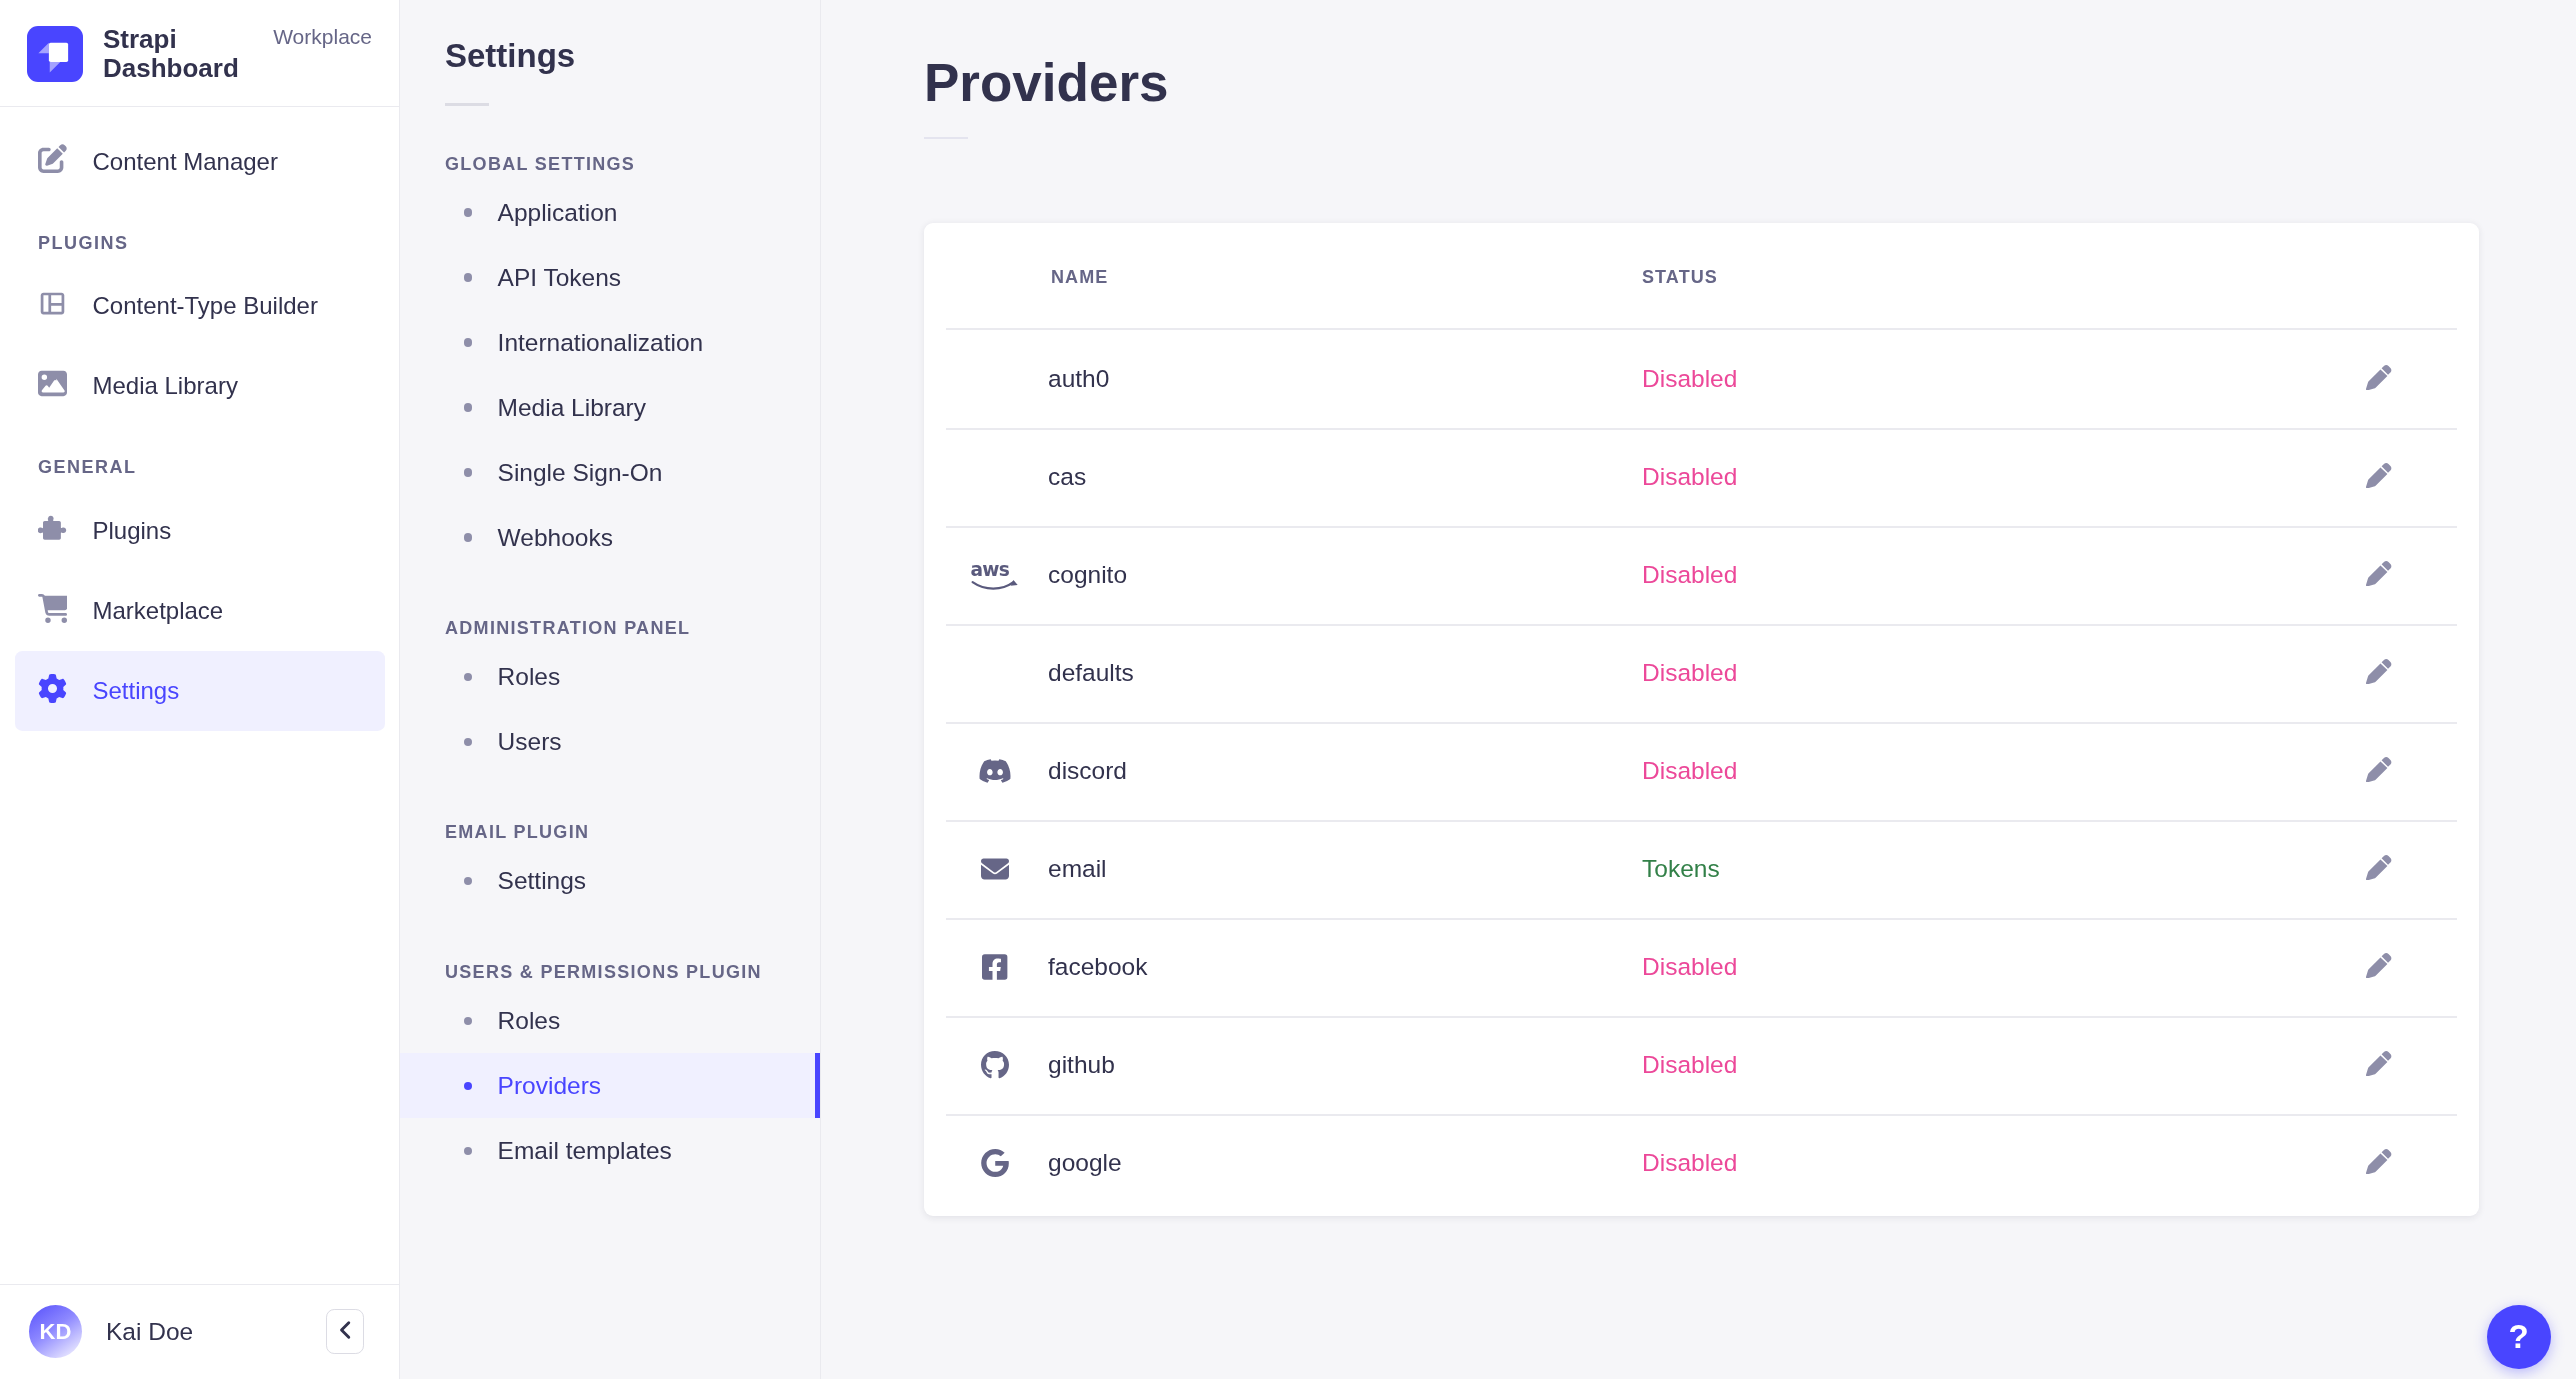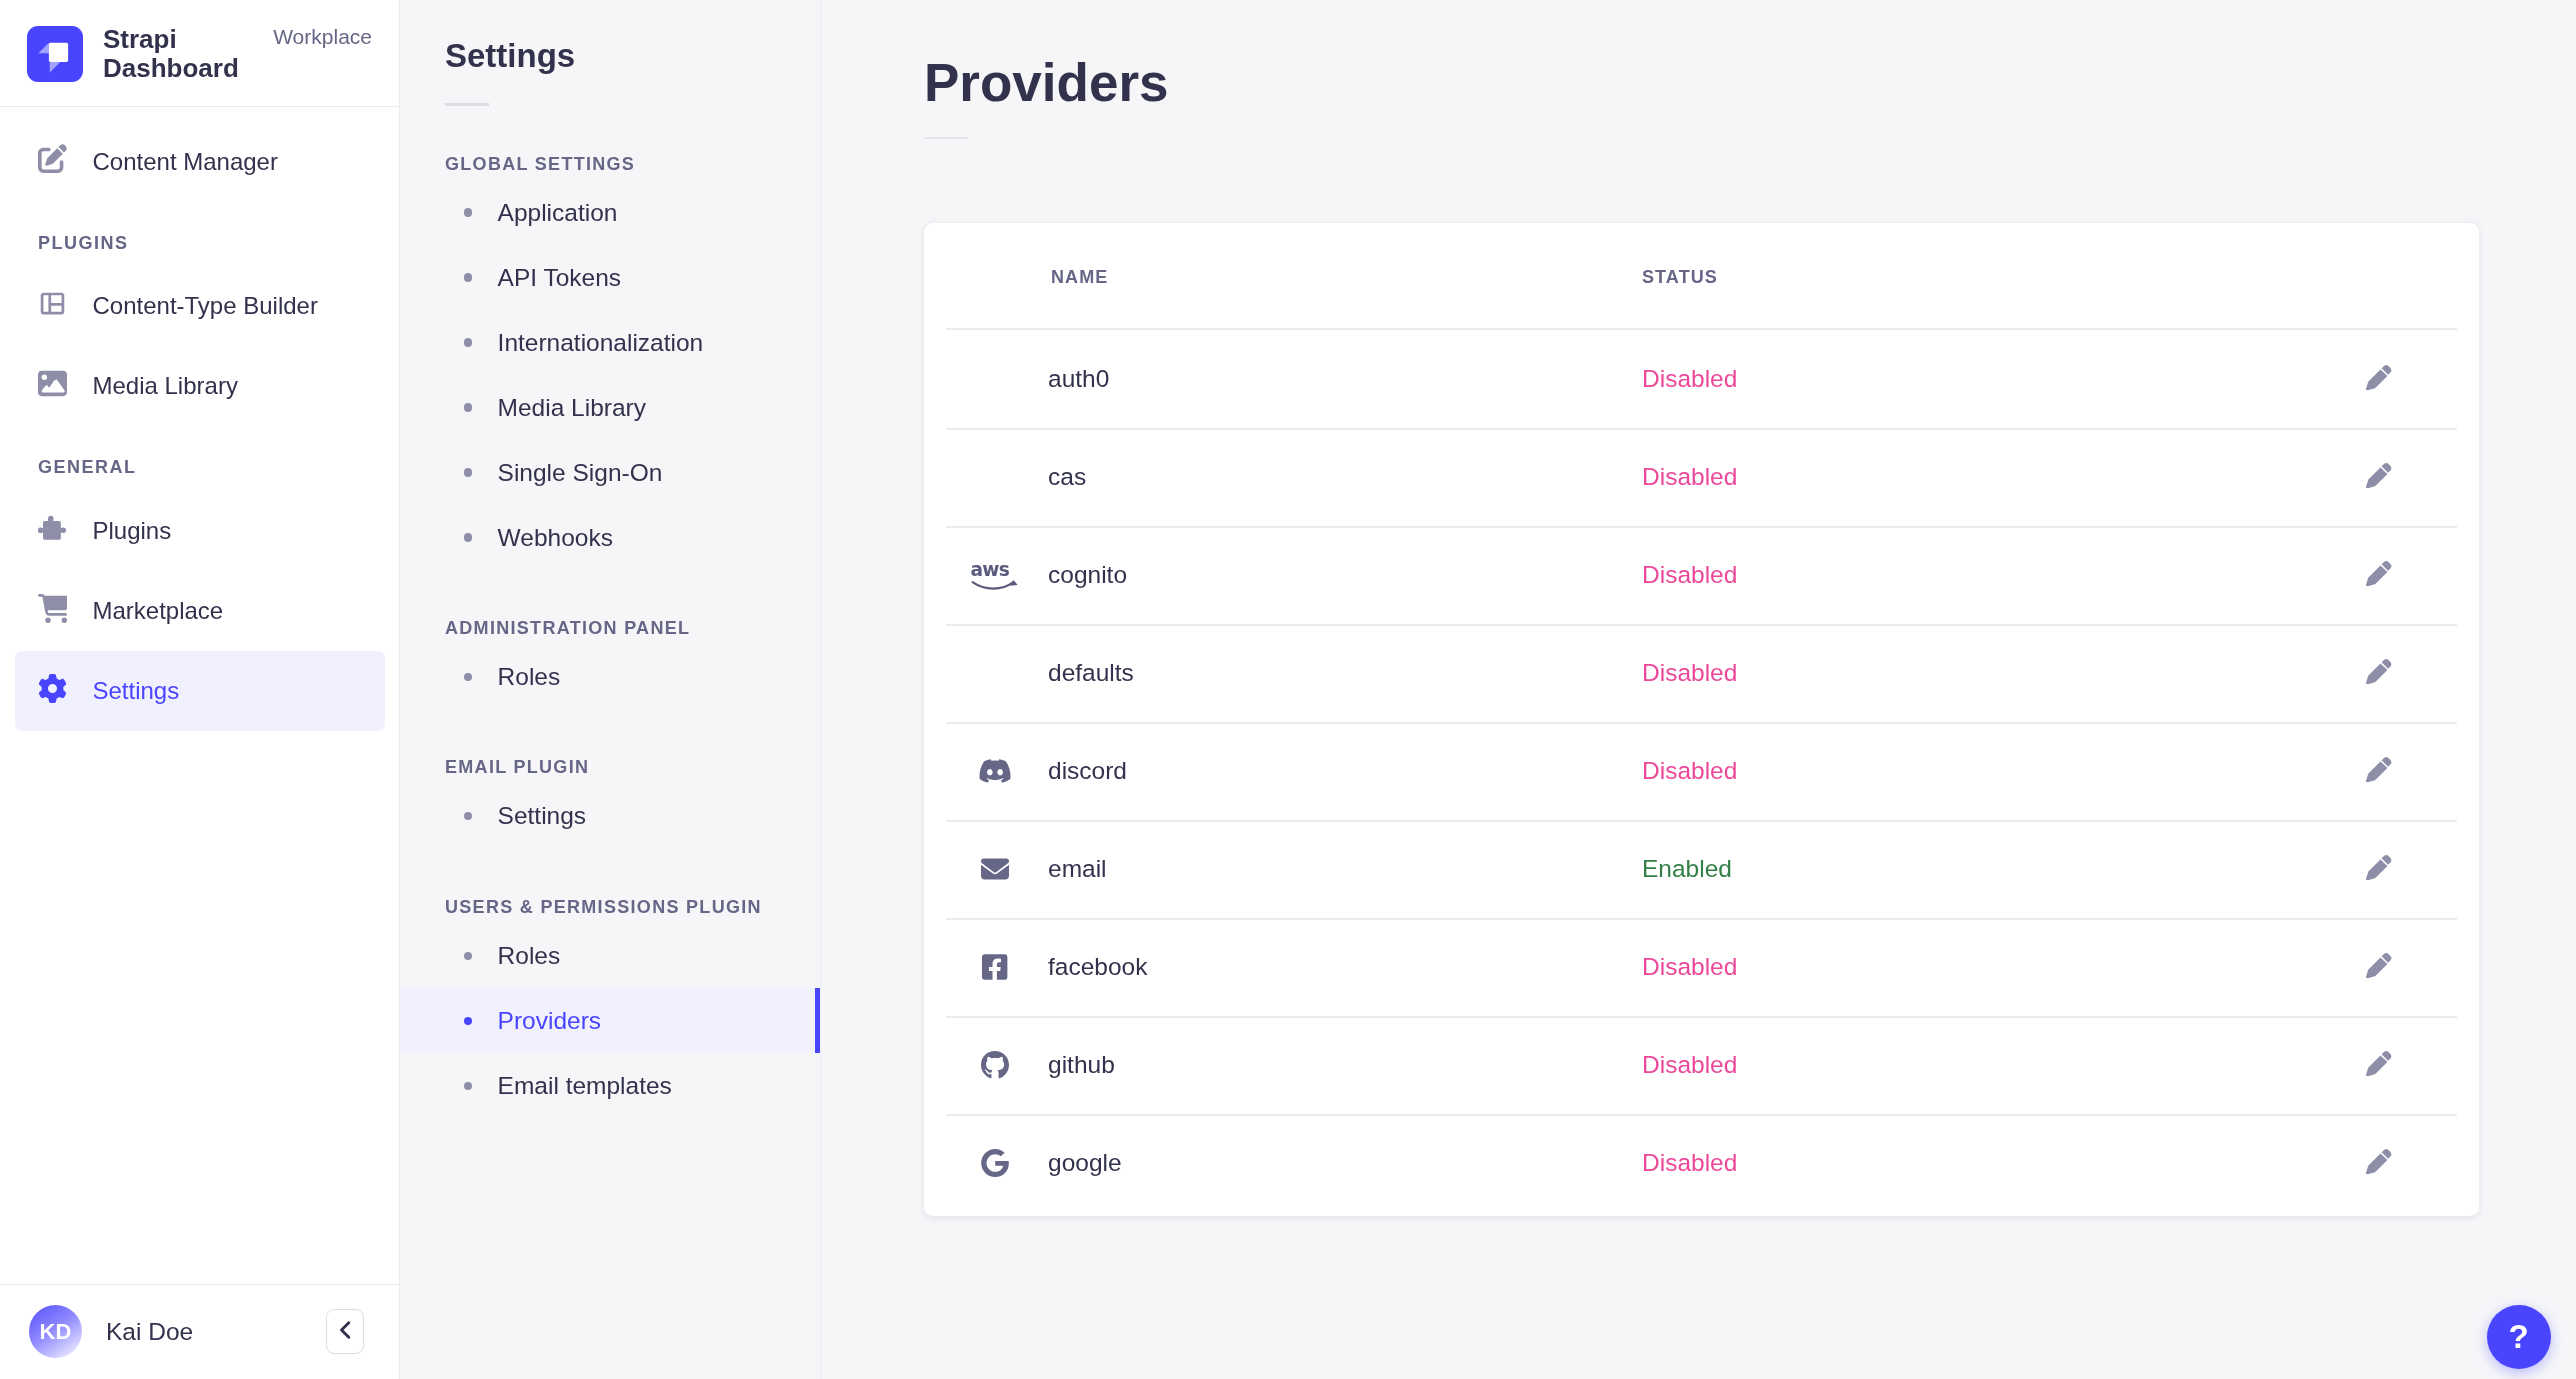--- a/index.html
+++ b/index.html
@@ -167,20 +167,24 @@
             <span class="dot"></span>
             <span>Webhooks</span>
           </div>
         </div>
         <div class="subnav-sec">
           <div class="subnav-sec-label">ADMINISTRATION PANEL</div>
           <div class="subnav-item">
             <span class="dot"></span>
             <span>Roles</span>
           </div>
+          <div class="subnav-item">
+            <span class="dot"></span>
+            <span>Users</span>
+          </div>
         </div>
         <div class="subnav-sec">
           <div class="subnav-sec-label">EMAIL PLUGIN</div>
           <div class="subnav-item">
             <span class="dot"></span>
             <span>Settings</span>
           </div>
         </div>
         <div class="subnav-sec">
           <div class="subnav-sec-label">USERS &amp; PERMISSIONS PLUGIN</div>
@@ -271,21 +275,21 @@
                 </svg></span>
             </button>
           </div>
           <div class="trow">
             <span class="icon-box">
               <svg viewBox="0 0 512 512" width="28" height="28">
                 <path d="M48 64C21.5 64 0 85.5 0 112c0 15.1 7.1 29.3 19.2 38.4L236.8 313.6c11.4 8.5 27 8.5 38.4 0L492.8 150.4c12.1-9.1 19.2-23.3 19.2-38.4c0-26.5-21.5-48-48-48H48zM0 176V384c0 35.3 28.7 64 64 64H448c35.3 0 64-28.7 64-64V176L294.4 339.2c-22.8 17.1-54 17.1-76.8 0L0 176z"></path>
               </svg>
             </span>
             <span class="pname">email</span>
-            <span class="pstatus enabled">Enabled</span>
+            <span class="pstatus enabled">Tokens</span>
             <button class="edit-btn">
               <span><svg viewBox="0 0 512 512">
                   <path d="M362.7 19.3L314.3 67.7 444.3 197.7l48.4-48.4c25-25 25-65.5 0-90.5L453.3 19.3c-25-25-65.5-25-90.5 0zm-71 71L58.6 323.5c-10.4 10.4-18 23.3-22.2 37.4L1 481.2C-1.5 489.7 .8 498.8 7 505s15.3 8.5 23.7 6L161.1 475.6c14.1-4.2 27-11.8 37.4-22.2L431.7 220.3 291.7 90.3z"></path>
                 </svg></span>
             </button>
           </div>
           <div class="trow">
             <span class="icon-box">
               <svg viewBox="0 0 448 512" width="25.4" height="29">
                 <path d="M400 32H48A48 48 0 0 0 0 80v352a48 48 0 0 0 48 48h137.25V327.69h-63V256h63v-54.64c0-62.15 37-96.48 93.67-96.48 27.14 0 55.52 4.84 55.52 4.84v61h-31.27c-30.81 0-40.42 19.12-40.42 38.73V256h68.78l-11 71.69h-57.78V480H400a48 48 0 0 0 48-48V80a48 48 0 0 0-48-48z"></path>

